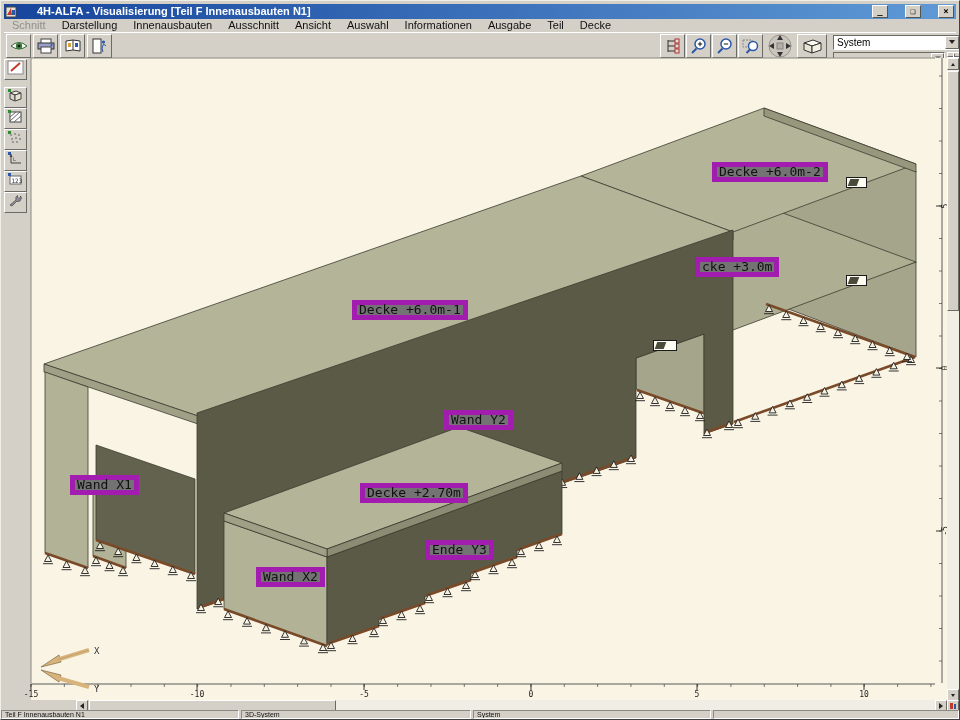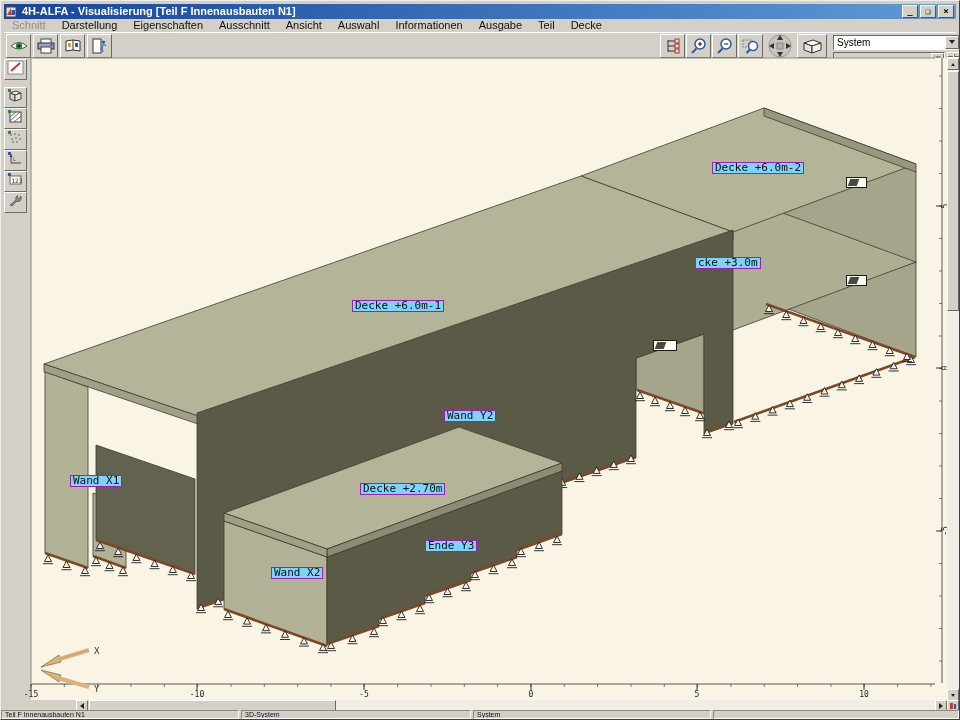--- a/index.html
+++ b/index.html
@@ -4,21 +4,21 @@
 <style>
   html,body{margin:0;padding:0;background:#6b6b66;}
   *{box-sizing:border-box;}
   #window{position:relative;width:960px;height:720px;background:#d4d0c8;
     font-family:"Liberation Sans",sans-serif;overflow:hidden;
     border-top:1px solid #efefe8;border-left:1px solid #efefe8;
     border-right:1px solid #404040;border-bottom:1px solid #404040;}
   
   .titlebar{position:absolute;left:3px;top:3px;right:3px;height:15px;
     background:linear-gradient(to right,#16459c,#5f9ad6);display:flex;align-items:center;
-    padding:0 2px;}
+    padding:0 2px;gap:15px;}
   .title-text{color:#fff;font-weight:bold;font-size:11px;line-height:15px;margin-left:4px;
     white-space:nowrap;overflow:hidden;flex:1;}
   .win-btn{width:16px;height:13px;margin-left:2px;background:#d4d0c8;
     border:1px solid;border-color:#fff #565651 #565651 #fff;
     font-size:9px;line-height:11px;text-align:center;color:#000;font-weight:bold;
     font-family:"DejaVu Sans Mono",monospace;}
   
   .menubar{position:absolute;left:3px;top:18px;right:3px;height:13px;display:flex;
     align-items:center;font-size:11px;}
   .menu-item{padding:0 8px;line-height:13px;color:#111;}
@@ -45,22 +45,22 @@
     border-bottom:3px solid #222;margin:0 auto;}
   .tri-d{width:0;height:0;border-left:2.5px solid transparent;border-right:2.5px solid transparent;
     border-top:3px solid #222;margin:0 auto;}
   
   .sidetools{position:absolute;left:1px;top:58px;width:28px;bottom:9px;}
   .sbtn{position:absolute;left:2px;width:23px;height:21px;background:#d4d0c8;
     border:1px solid;border-color:#fff #6b6b66 #6b6b66 #fff;display:flex;align-items:center;
     justify-content:center;}
   
   #scene-svg{position:absolute;left:0;top:0;}
-  .scene-label{position:absolute;background:#7dd3fc;border:1px solid #a21caf;
-    font-family:"DejaVu Sans Mono",monospace;font-size:11px;line-height:10px;padding:0 2px;
+  .scene-label{position:absolute;background:#737373;border:5px solid #a21caf;
+    font-family:"DejaVu Sans Mono",monospace;font-size:13px;line-height:10px;padding:0 2px;
     color:#111;white-space:nowrap;z-index:5;}
   .partial-tag{position:absolute;background:#fdfcf2;border:1px solid #1a1a1a;z-index:4;overflow:hidden;}
   .partial-tag i{position:absolute;left:2px;top:1px;width:9px;height:7px;background:#4a4a3a;
     transform:skewX(-20deg);}
   
   .vscroll{position:absolute;left:946px;top:57px;width:12px;height:643px;background:#efede4;}
   .hscroll{position:absolute;left:30px;top:699px;width:928px;height:12px;background:#d4d0c8;}
   .hs-track{position:absolute;left:75px;right:12px;top:0;height:12px;background:#efede4;}
   .sc-btn{position:absolute;background:#d4d0c8;border:1px solid;
     border-color:#fff #6b6b66 #6b6b66 #fff;display:flex;align-items:center;justify-content:center;}
@@ -84,21 +84,21 @@
     </svg>
     <span class="title-text">4H-ALFA - Visualisierung [Teil F Innenausbauten N1]</span>
     <div class="win-btn">_</div>
     <div class="win-btn">❏</div>
     <div class="win-btn">×</div>
   </div>
 
   <div class="menubar" id="menubar">
       <div class="menu-item disabled">Schnitt</div>
       <div class="menu-item">Darstellung</div>
-      <div class="menu-item">Eigenschaften</div>
+      <div class="menu-item">Innenausbauten</div>
       <div class="menu-item">Ausschnitt</div>
       <div class="menu-item">Ansicht</div>
       <div class="menu-item">Auswahl</div>
       <div class="menu-item">Informationen</div>
       <div class="menu-item">Ausgabe</div>
       <div class="menu-item">Teil</div>
       <div class="menu-item">Decke</div>
     </div>
 
   <div class="toolbar" id="toolbar">
@@ -408,21 +408,21 @@
     </svg>
 
   <div id="labels">
       <div class="scene-label" style="left: 351px; top: 287px; margin-top: 12px;">Decke +6.0m-1</div>
       <div class="scene-label" style="left: 711px; top: 161px;">Decke +6.0m-2</div>
       <div class="scene-label" style="left: 694px; top: 256px;">cke +3.0m</div>
       <div class="scene-label" style="left: 443px; top: 409px;">Wand Y2</div>
       <div class="scene-label" style="left: 69px; top: 474px;">Wand X1</div>
       <div class="scene-label" style="left: 359px; top: 482px;">Decke +2.70m</div>
       <div class="scene-label" style="left: 424px; top: 539px;">Ende Y3</div>
-      <div class="scene-label" style="left: 270px; top: 566px;">Wand X2</div>
+      <div class="scene-label" style="left: 255px; top: 566px;">Wand X2</div>
       <div class="partial-tag" style="left: 845px; top: 176px; width: 21px; height: 11px;">
         <i></i>
       </div>
       <div class="partial-tag" style="left: 845px; top: 274px; width: 21px; height: 11px;">
         <i></i>
       </div>
       <div class="partial-tag" style="left: 652px; top: 339px; width: 24px; height: 11px;">
         <i></i>
       </div>
     </div>

